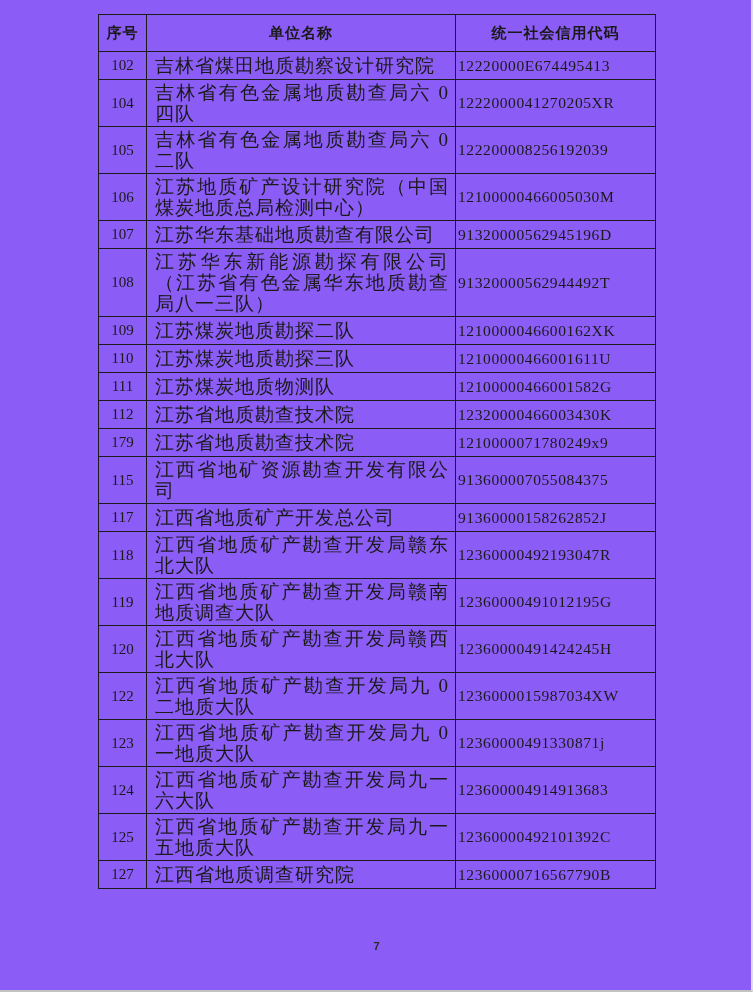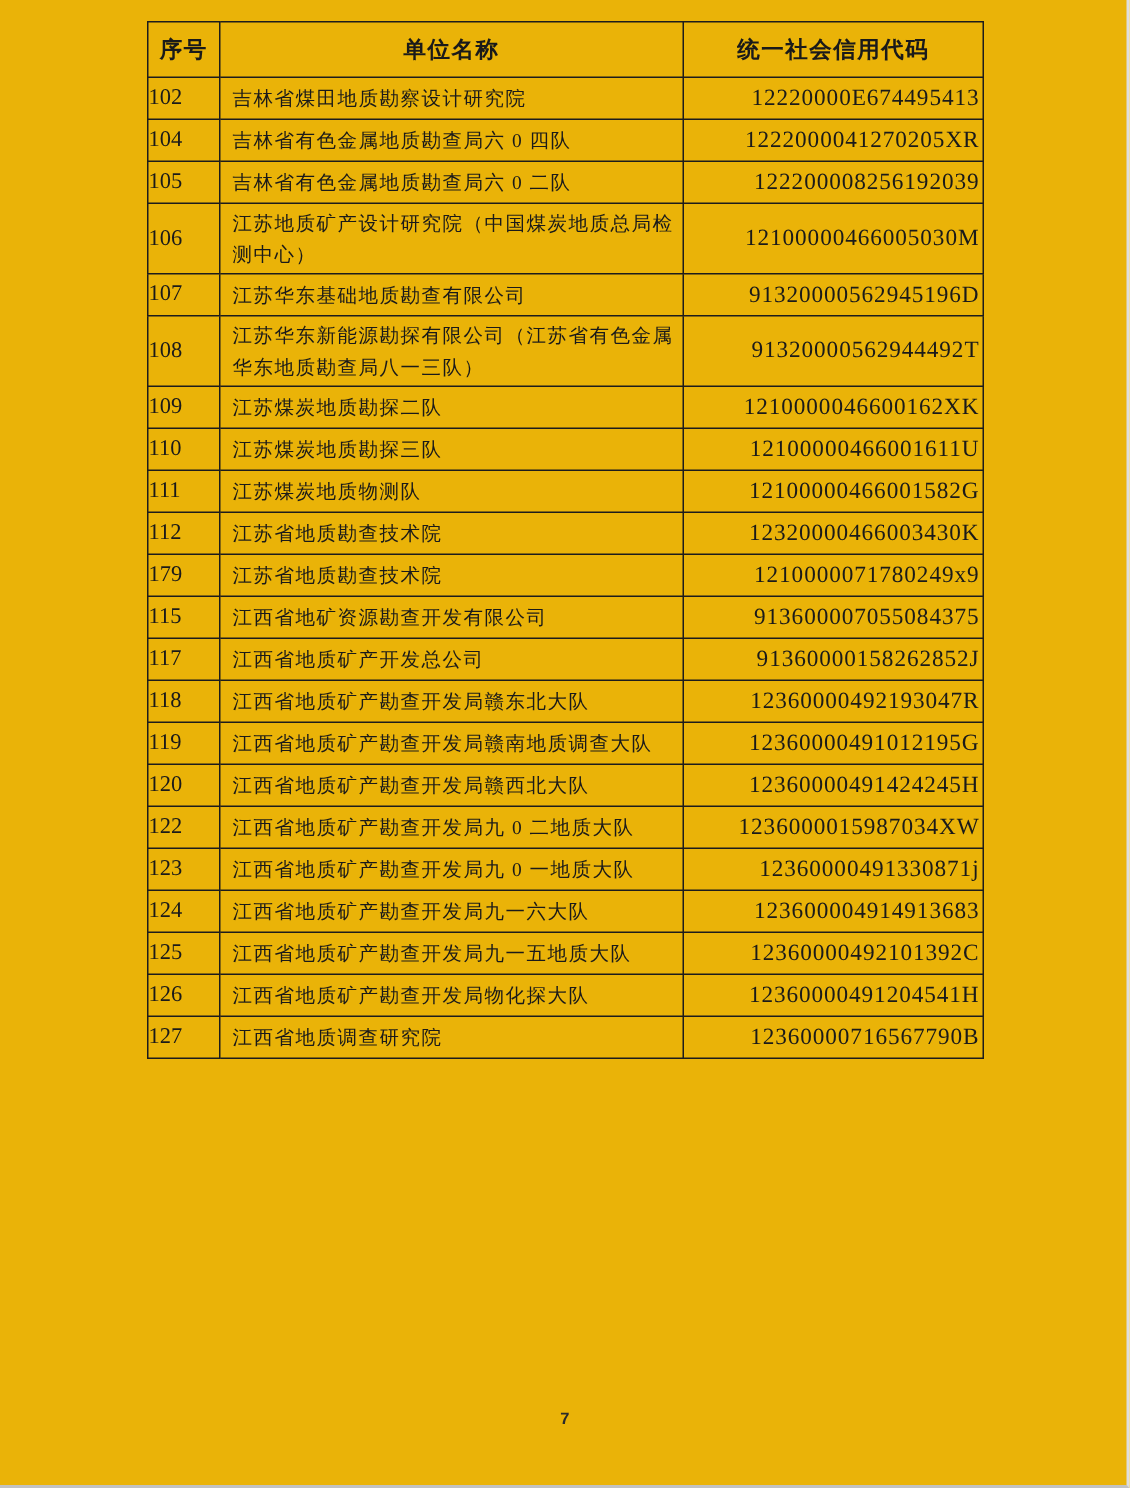--- a/index.html
+++ b/index.html
@@ -4,21 +4,21 @@
 <style>
   html, body {
     margin: 0;
     padding: 0;
     background: #ffffff;
   }
   .page {
     position: relative;
     width: 753px;
     height: 992px;
-    background: #eab308;
+    background: #8b5cf6;
     box-sizing: border-box;
     border-right: 2px solid #dedede;
     border-bottom: 2px solid #c2c2c2;
     overflow: hidden;
     font-family: "Liberation Serif", "DejaVu Serif", serif;
     color: #1a1a1a;
   }
   table.credit-table {
     position: absolute;
     left: 98px;
@@ -35,34 +35,35 @@
   }
   table.credit-table th {
     height: 36px;
     font-weight: bold;
     font-size: 15px;
     letter-spacing: 1px;
     text-align: center;
     padding: 0 2px;
   }
   td.c-index {
+    text-align: center;
     font-size: 15px;
     height: 27px;
     padding: 0;
   }
   td.c-name {
-    font-size: 13px;
+    font-size: 19px;
     letter-spacing: 1px;
     line-height: 21px;
     text-align: justify;
     text-justify: inter-ideograph;
     padding: 2px 6px 2px 8px;
   }
   td.c-code {
-    text-align: right;
+    text-align: left;
     font-size: 15.5px;
     letter-spacing: 0.6px;
     padding: 0 2px;
     white-space: nowrap;
   }
   .page-number {
     position: absolute;
     top: 940px;
     left: 0;
     width: 753px;
@@ -186,25 +187,20 @@
           <td class="c-index">124</td>
           <td class="c-name">江西省地质矿产勘查开发局九一六大队</td>
           <td class="c-code">123600004914913683</td>
         </tr>
         <tr>
           <td class="c-index">125</td>
           <td class="c-name">江西省地质矿产勘查开发局九一五地质大队</td>
           <td class="c-code">12360000492101392C</td>
         </tr>
         <tr>
-          <td class="c-index">126</td>
-          <td class="c-name">江西省地质矿产勘查开发局物化探大队</td>
-          <td class="c-code">12360000491204541H</td>
-        </tr>
-        <tr>
           <td class="c-index">127</td>
           <td class="c-name">江西省地质调查研究院</td>
           <td class="c-code">12360000716567790B</td>
         </tr>
       </tbody>
   </table>
 
   <div class="page-number">7</div>
 
 </div>

